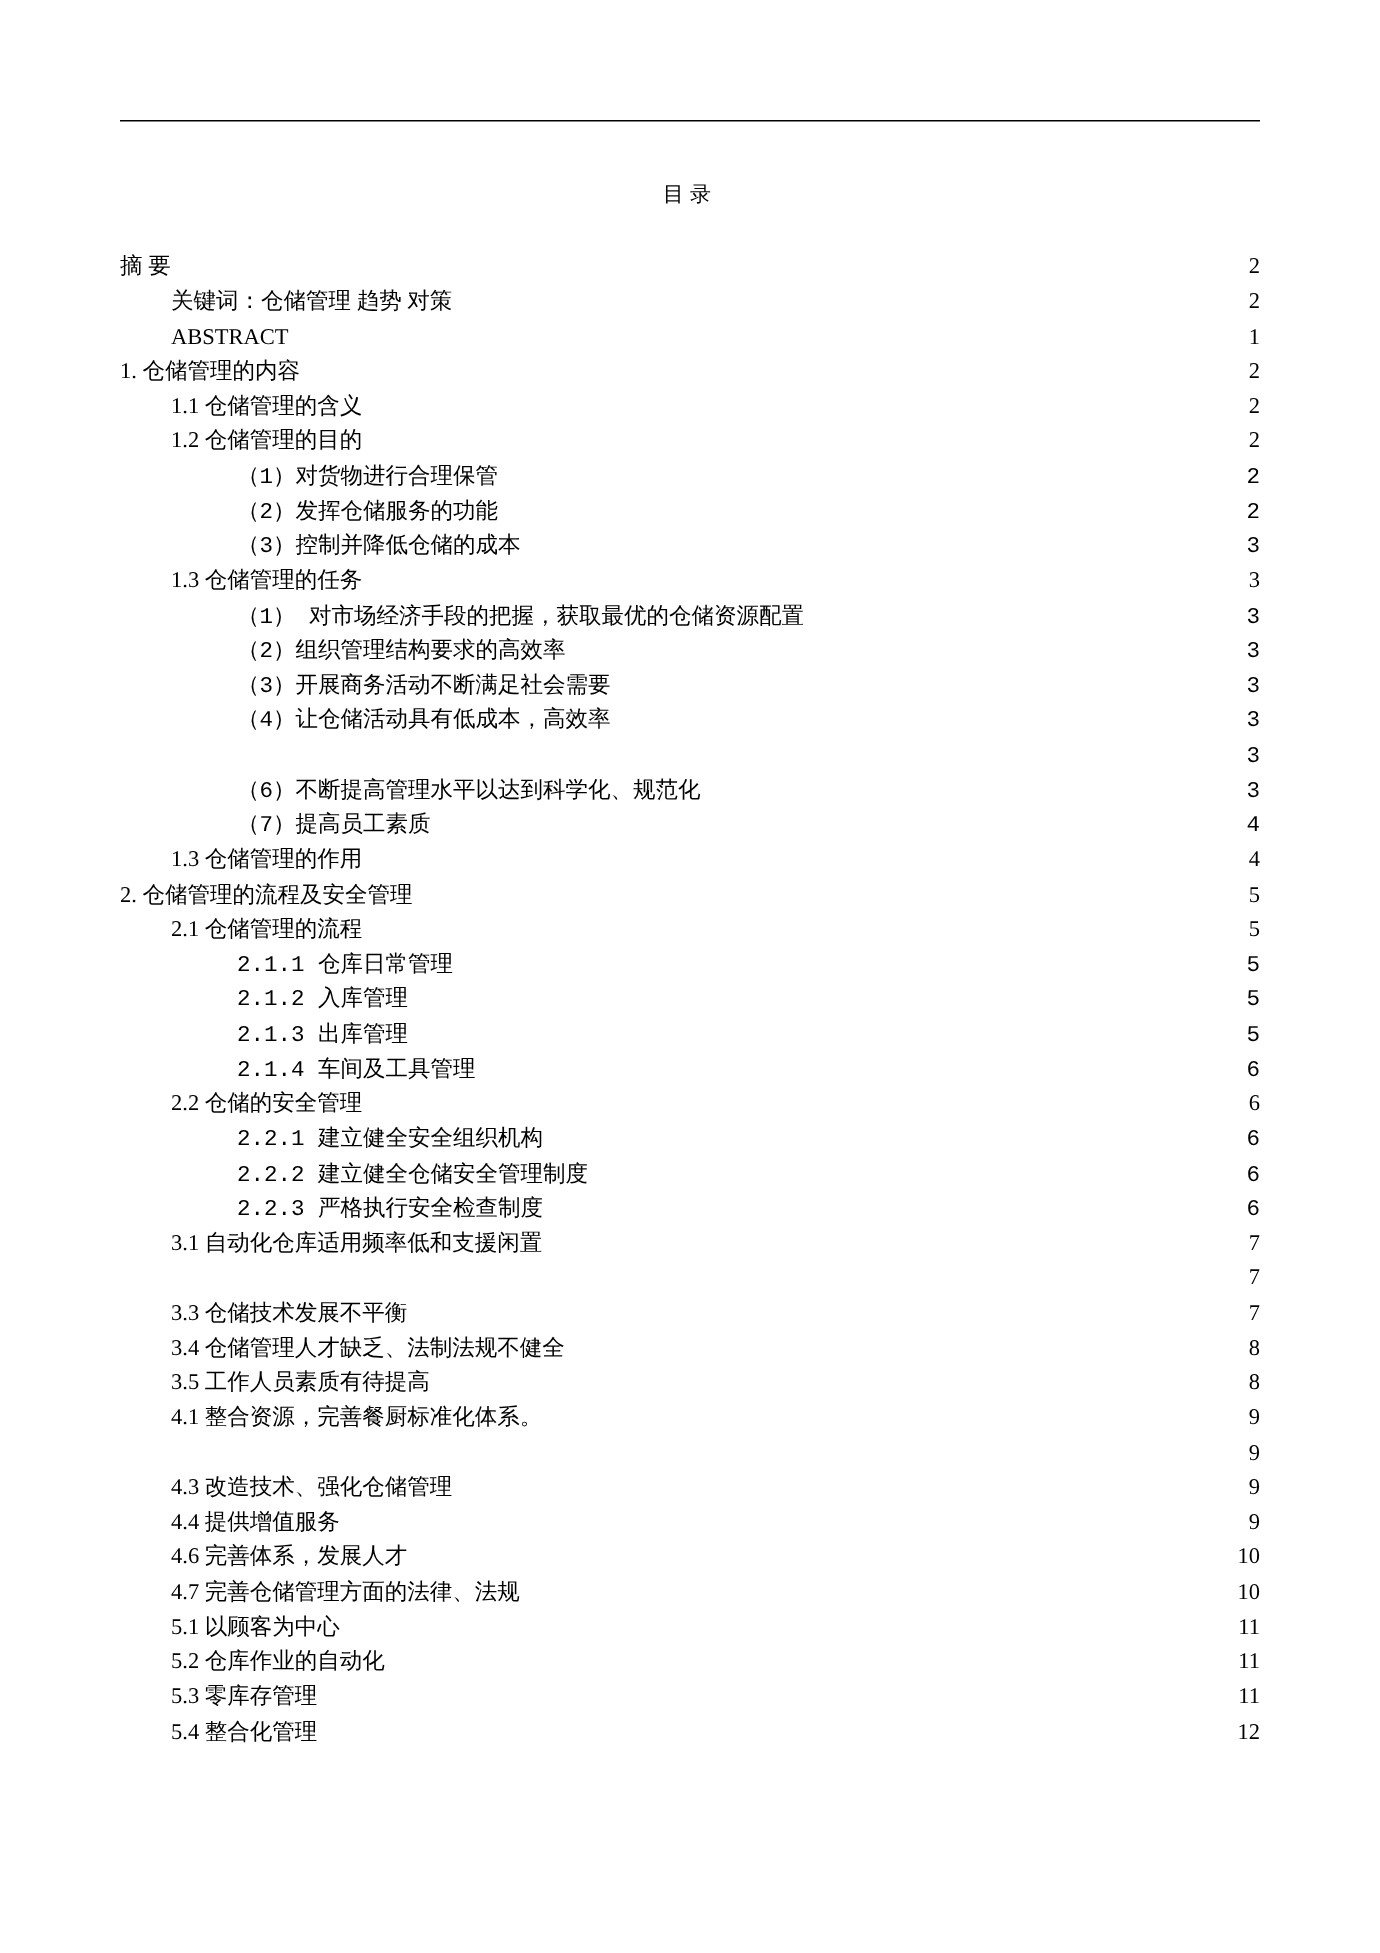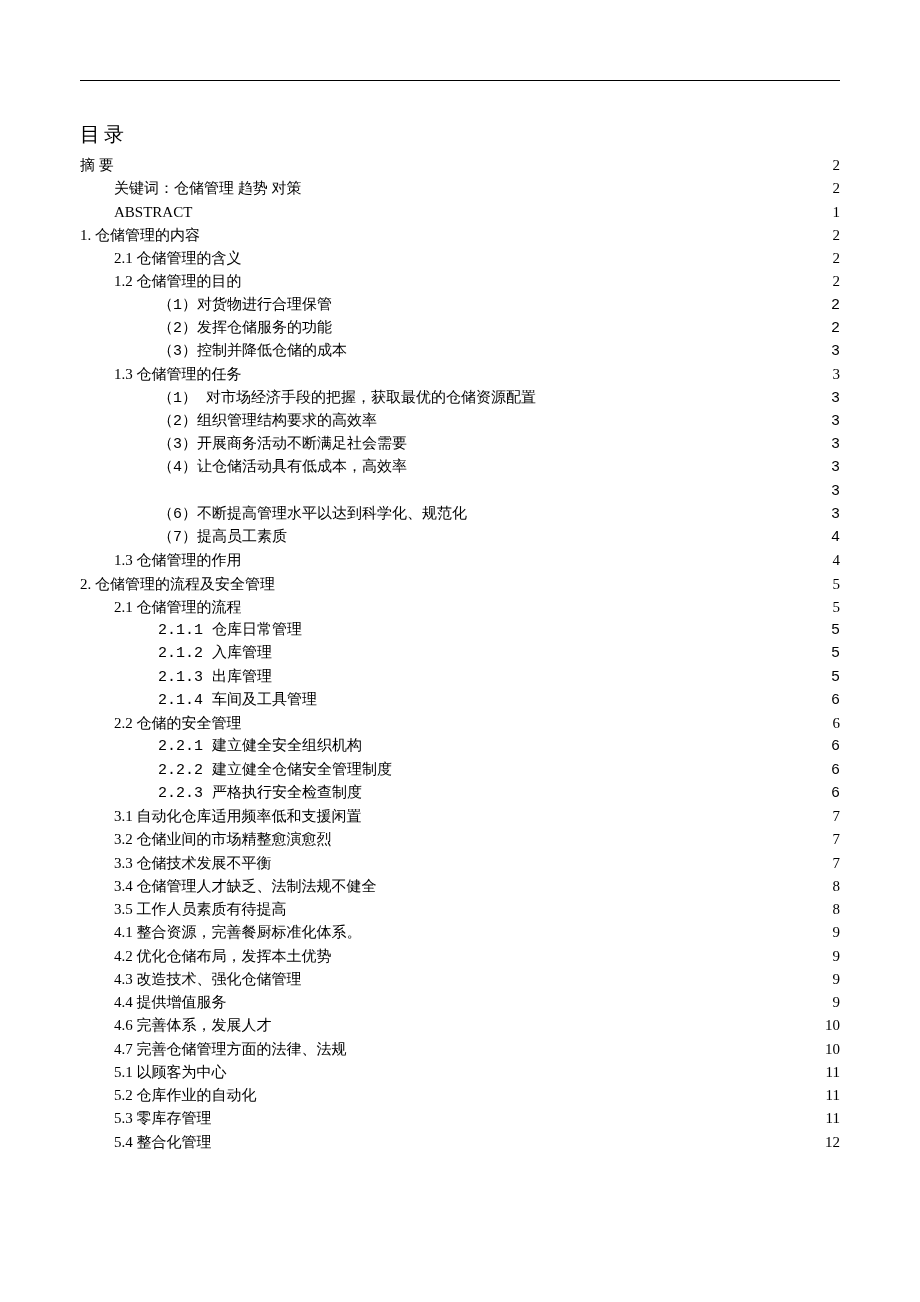--- a/index.html
+++ b/index.html
@@ -11,22 +11,23 @@
   }
   .page {
     padding: 80px 80px 60px 80px;
     box-sizing: border-box;
   }
   .header-line {
     border-bottom: 1.5px solid #000;
     margin-bottom: 40px;
   }
   .toc-title {
-    font-size: 20px;
-    margin-bottom: 6px;
+    text-align: center;
+    font-size: 14px;
+    margin-bottom: 28px;
     letter-spacing: 4px;
   }
   .toc {
     font-size: 15px;
     line-height: 1.55;
   }
   .toc-row {
     display: flex;
     align-items: baseline;
     white-space: nowrap;
@@ -77,21 +78,21 @@
         <span class="toc-label">ABSTRACT</span>
         <span class="toc-dots"></span>
         <span class="toc-page">1</span>
       </div>
       <div class="toc-row indent-0">
         <span class="toc-label">1. 仓储管理的内容</span>
         <span class="toc-dots"></span>
         <span class="toc-page">2</span>
       </div>
       <div class="toc-row indent-1">
-        <span class="toc-label">2.1 仓储管理的含义</span>
+        <span class="toc-label">1.1 仓储管理的含义</span>
         <span class="toc-dots"></span>
         <span class="toc-page">2</span>
       </div>
       <div class="toc-row indent-1">
         <span class="toc-label">1.2 仓储管理的目的</span>
         <span class="toc-dots"></span>
         <span class="toc-page">2</span>
       </div>
       <div class="toc-row indent-2">
         <span class="toc-label">（1）对货物进行合理保管</span>
@@ -201,21 +202,20 @@
         <span class="toc-label">2.2.3 严格执行安全检查制度</span>
         <span class="toc-dots"></span>
         <span class="toc-page">6</span>
       </div>
       <div class="toc-row indent-1">
         <span class="toc-label">3.1 自动化仓库适用频率低和支援闲置</span>
         <span class="toc-dots"></span>
         <span class="toc-page">7</span>
       </div>
       <div class="toc-row indent-1">
-        <span class="toc-label">3.2 仓储业间的市场精整愈演愈烈</span>
         <span class="toc-dots"></span>
         <span class="toc-page">7</span>
       </div>
       <div class="toc-row indent-1">
         <span class="toc-label">3.3 仓储技术发展不平衡</span>
         <span class="toc-dots"></span>
         <span class="toc-page">7</span>
       </div>
       <div class="toc-row indent-1">
         <span class="toc-label">3.4 仓储管理人才缺乏、法制法规不健全</span>
@@ -226,21 +226,20 @@
         <span class="toc-label">3.5 工作人员素质有待提高</span>
         <span class="toc-dots"></span>
         <span class="toc-page">8</span>
       </div>
       <div class="toc-row indent-1">
         <span class="toc-label">4.1  整合资源，完善餐厨标准化体系。</span>
         <span class="toc-dots"></span>
         <span class="toc-page">9</span>
       </div>
       <div class="toc-row indent-1">
-        <span class="toc-label">4.2 优化仓储布局，发挥本土优势</span>
         <span class="toc-dots"></span>
         <span class="toc-page">9</span>
       </div>
       <div class="toc-row indent-1">
         <span class="toc-label">4.3 改造技术、强化仓储管理   </span>
         <span class="toc-dots"></span>
         <span class="toc-page">9</span>
       </div>
       <div class="toc-row indent-1">
         <span class="toc-label">4.4 提供增值服务</span>

